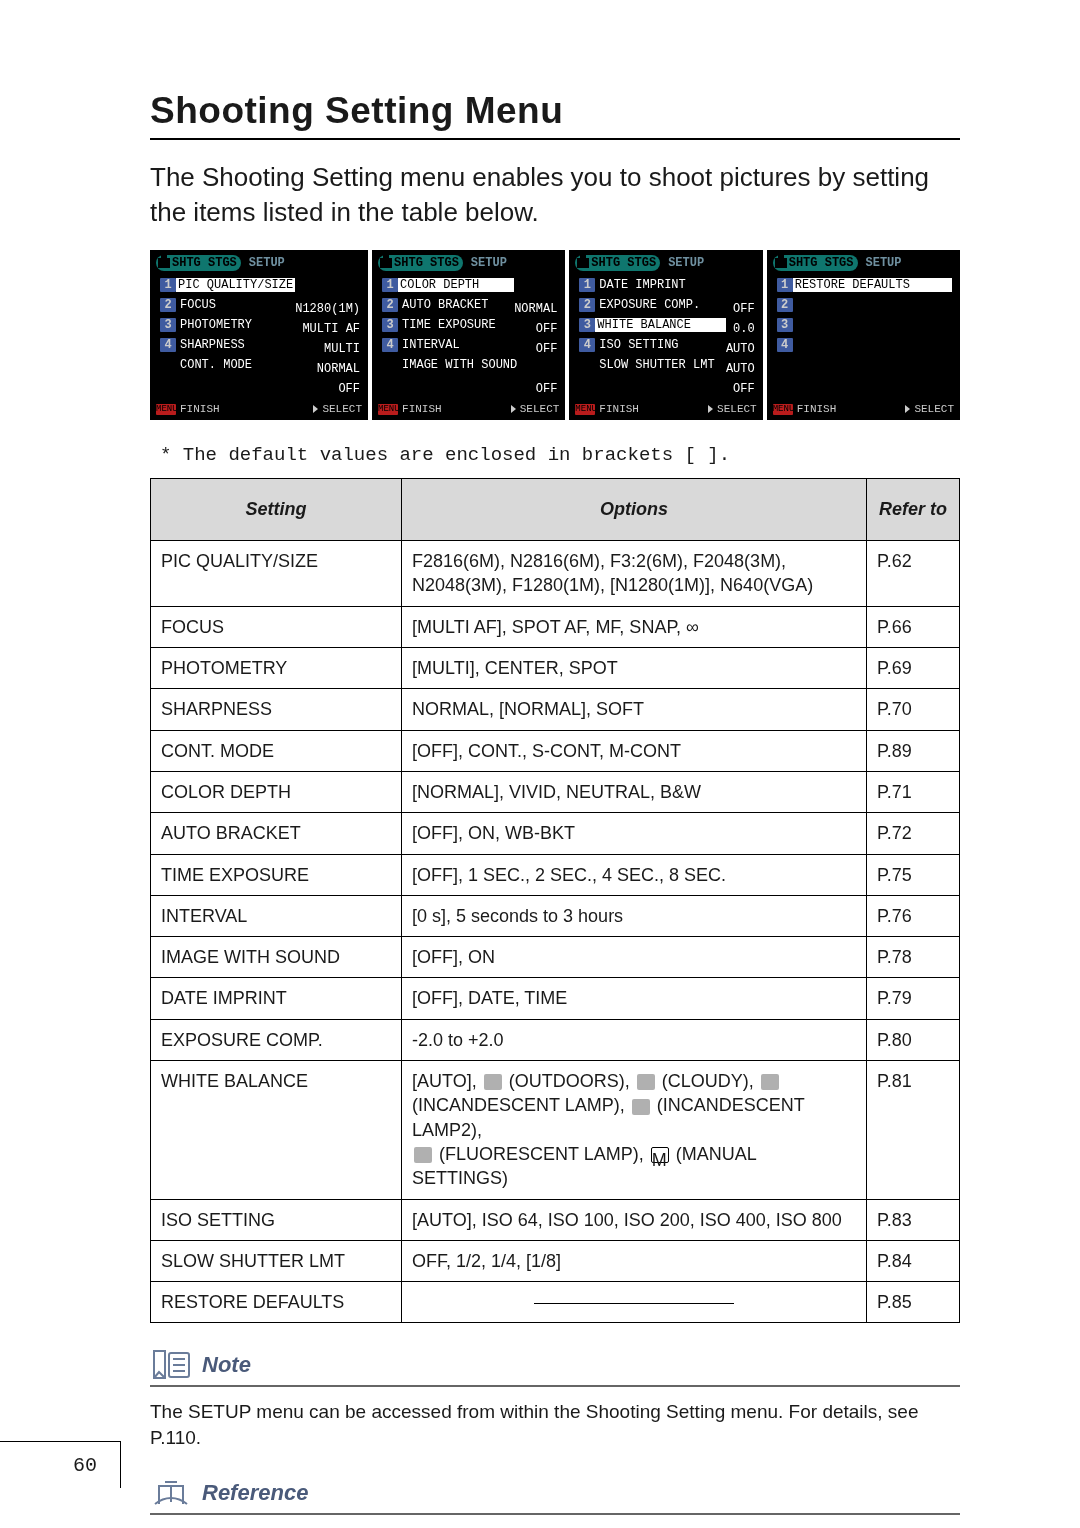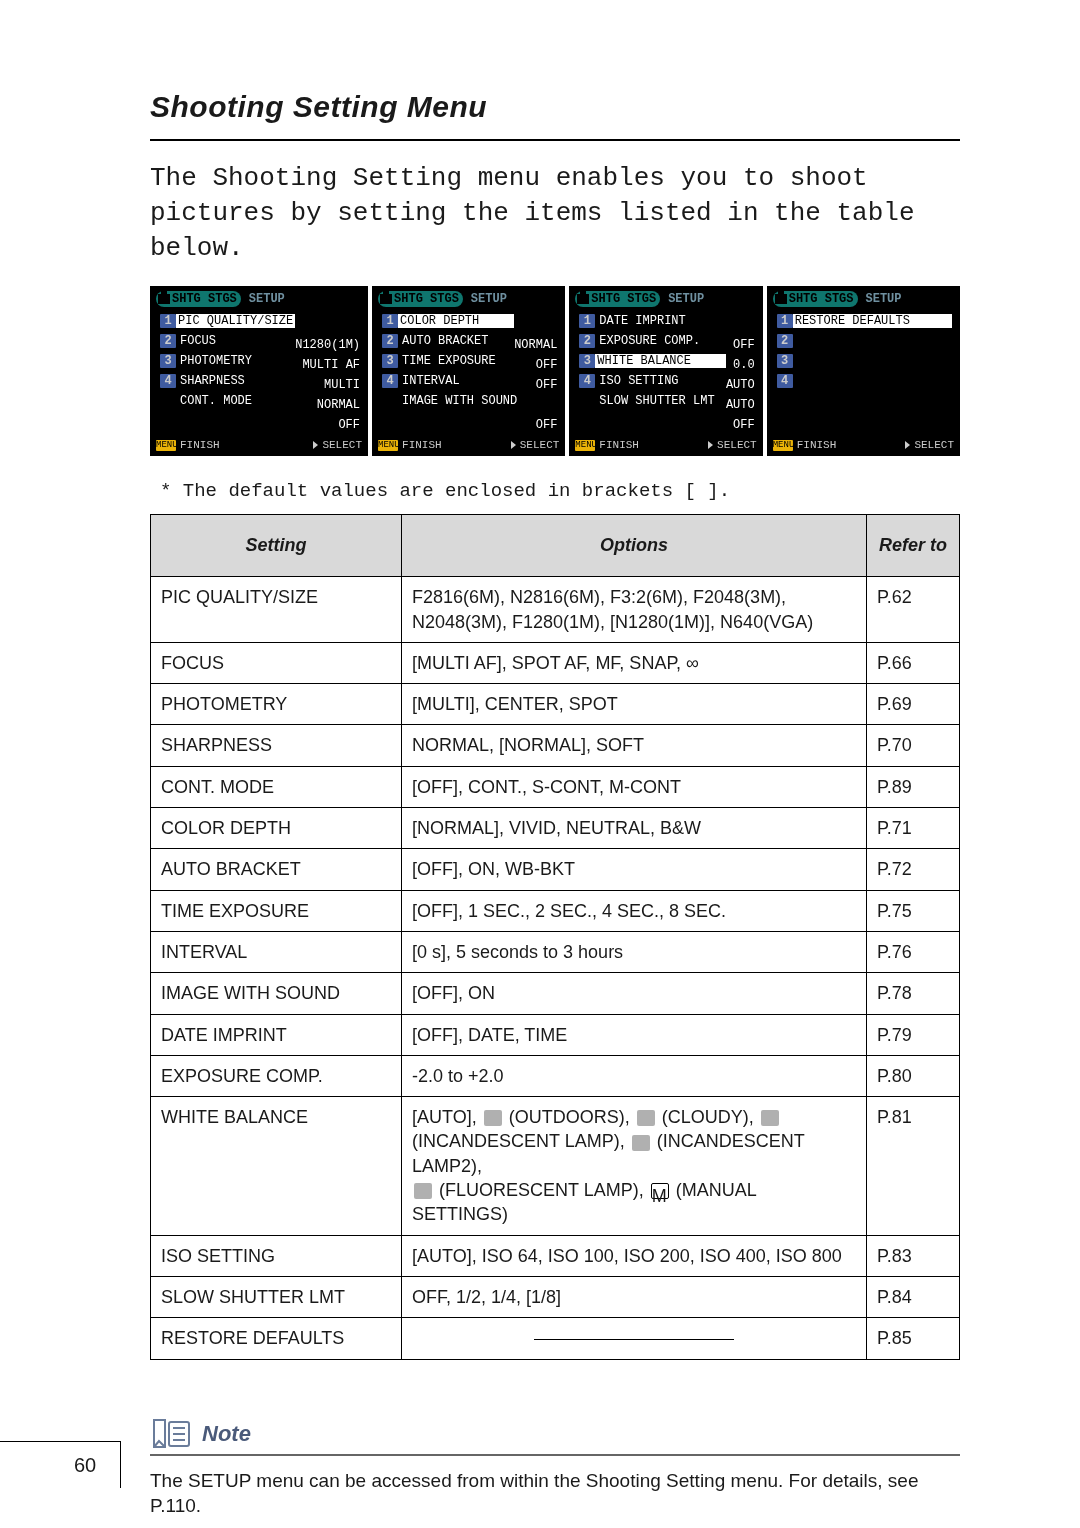--- a/index.html
+++ b/index.html
@@ -14,34 +14,32 @@
     margin: 0 auto;
     background: #ffffff;
     box-shadow: 0 0 8px rgba(0,0,0,0.4);
     box-sizing: border-box;
     padding: 90px 120px 70px 150px;
     position: relative;
     color: #1a1a1a;
   }
   
   h1.title {
-    font-size: 30px;
+    font-size: 37px;
     font-weight: 900;
     letter-spacing: 0.5px;
     margin: 0 0 4px 0;
     font-family: Arial Black, Arial, sans-serif;
     border-bottom: 2px solid #000;
-    padding-bottom: 15px;
-    font-style: italic;
+    padding-bottom: 6px;
   }
   p.intro {
     font-size: 26px;
     line-height: 1.35;
     margin: 20px 0 20px 0;
-    font-family: Liberation Mono, monospace;
   }
 
   
   .lcd-strip {
     display: flex;
     gap: 4px;
     margin-bottom: 24px;
   }
   .lcd {
     flex: 1;
@@ -122,21 +120,21 @@
     justify-content: space-between;
     font-size: 11px;
     color: #ccc;
     height: 14px;
     align-items: center;
   }
   .lcd-footer .f-left, .lcd-footer .f-right {
     display:flex; align-items:center; gap:4px;
   }
   .btn-icon {
-    display:inline-block; width:20px; height:11px; background:#eab308; color:#000; font-size:9px; text-align:center; line-height:11px; border-radius:1px;
+    display:inline-block; width:20px; height:11px; background:#b91c1c; color:#000; font-size:9px; text-align:center; line-height:11px; border-radius:1px;
   }
   .tri {
     display:inline-block; width:0; height:0; border-left:5px solid #ccc; border-top:4px solid transparent; border-bottom:4px solid transparent;
   }
 
   
   p.footnote {
     font-size: 19px;
     margin: 0 0 12px 10px;
     font-family: Liberation Mono, monospace;
@@ -165,21 +163,21 @@
   table.settings th:nth-child(1), table.settings td:nth-child(1) { width: 230px; }
   table.settings th:nth-child(3), table.settings td:nth-child(3) { width: 72px; }
   .opt-icon {
     display:inline-block; width:18px; height:16px; background:#b0b0b0; vertical-align:middle; margin:0 2px; border-radius:2px; position:relative;
   }
   .opt-icon.m { border:1.5px solid #000; background:#fff; width:16px; height:14px; }
   .dash { display:inline-block; width:200px; border-top:1px solid #000; vertical-align:middle; }
 
   
   .callout {
-    margin-top: 56px;
+    margin-top: 24px;
   }
   .callout-head {
     display:flex; align-items:center; gap:10px;
     border-bottom: 2px solid #666;
     padding-bottom: 2px;
     color: #4a5a7a;
   }
   .callout-head .ci {
     width: 42px; height: 36px; display:inline-flex; align-items:center; justify-content:center;
   }
@@ -199,20 +197,21 @@
   
   .page-num-frame {
     position: absolute;
     left: 0;
     bottom: 40px;
     width: 120px;
     height: 46px;
     border-top: 1px solid #000;
     border-right: 1px solid #000;
     display:flex;
+    font-family:Liberation Mono, monospace;
   }
   .page-num-frame .v {
     flex:1;
   }
   .page-num-frame .n {
     width: 70px;
     display:flex; align-items:center; justify-content:center;
     font-size: 20px;
   }
 </style>

